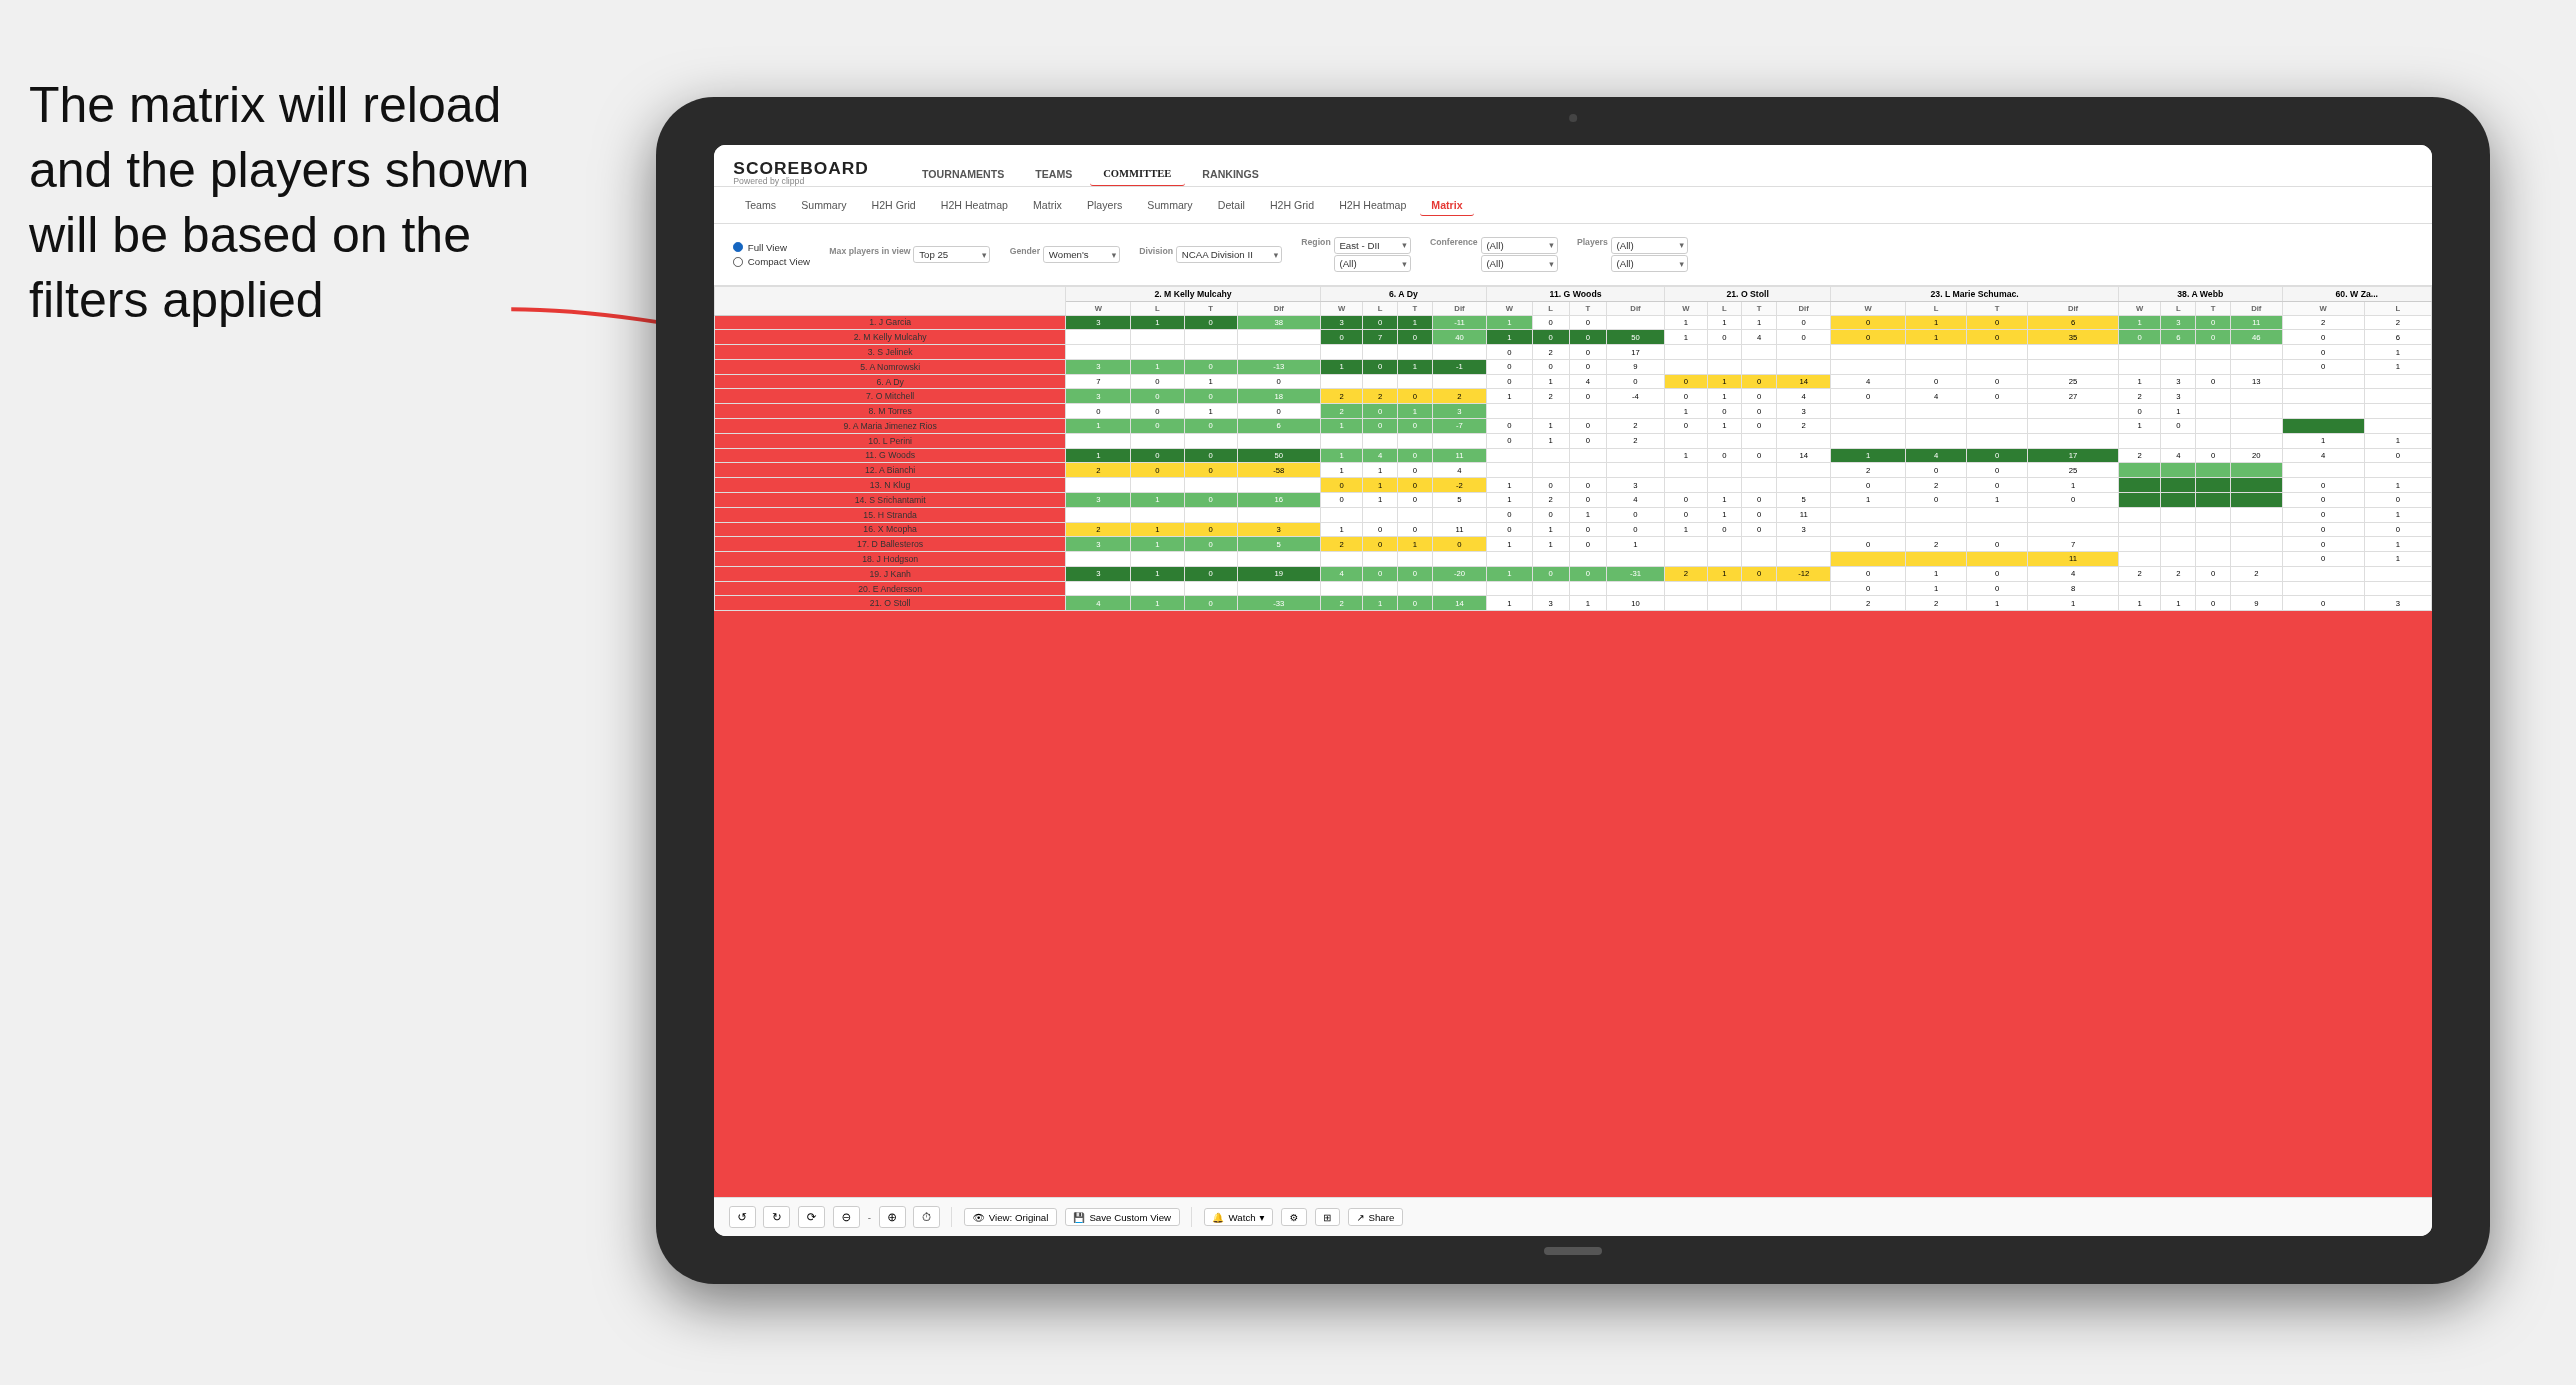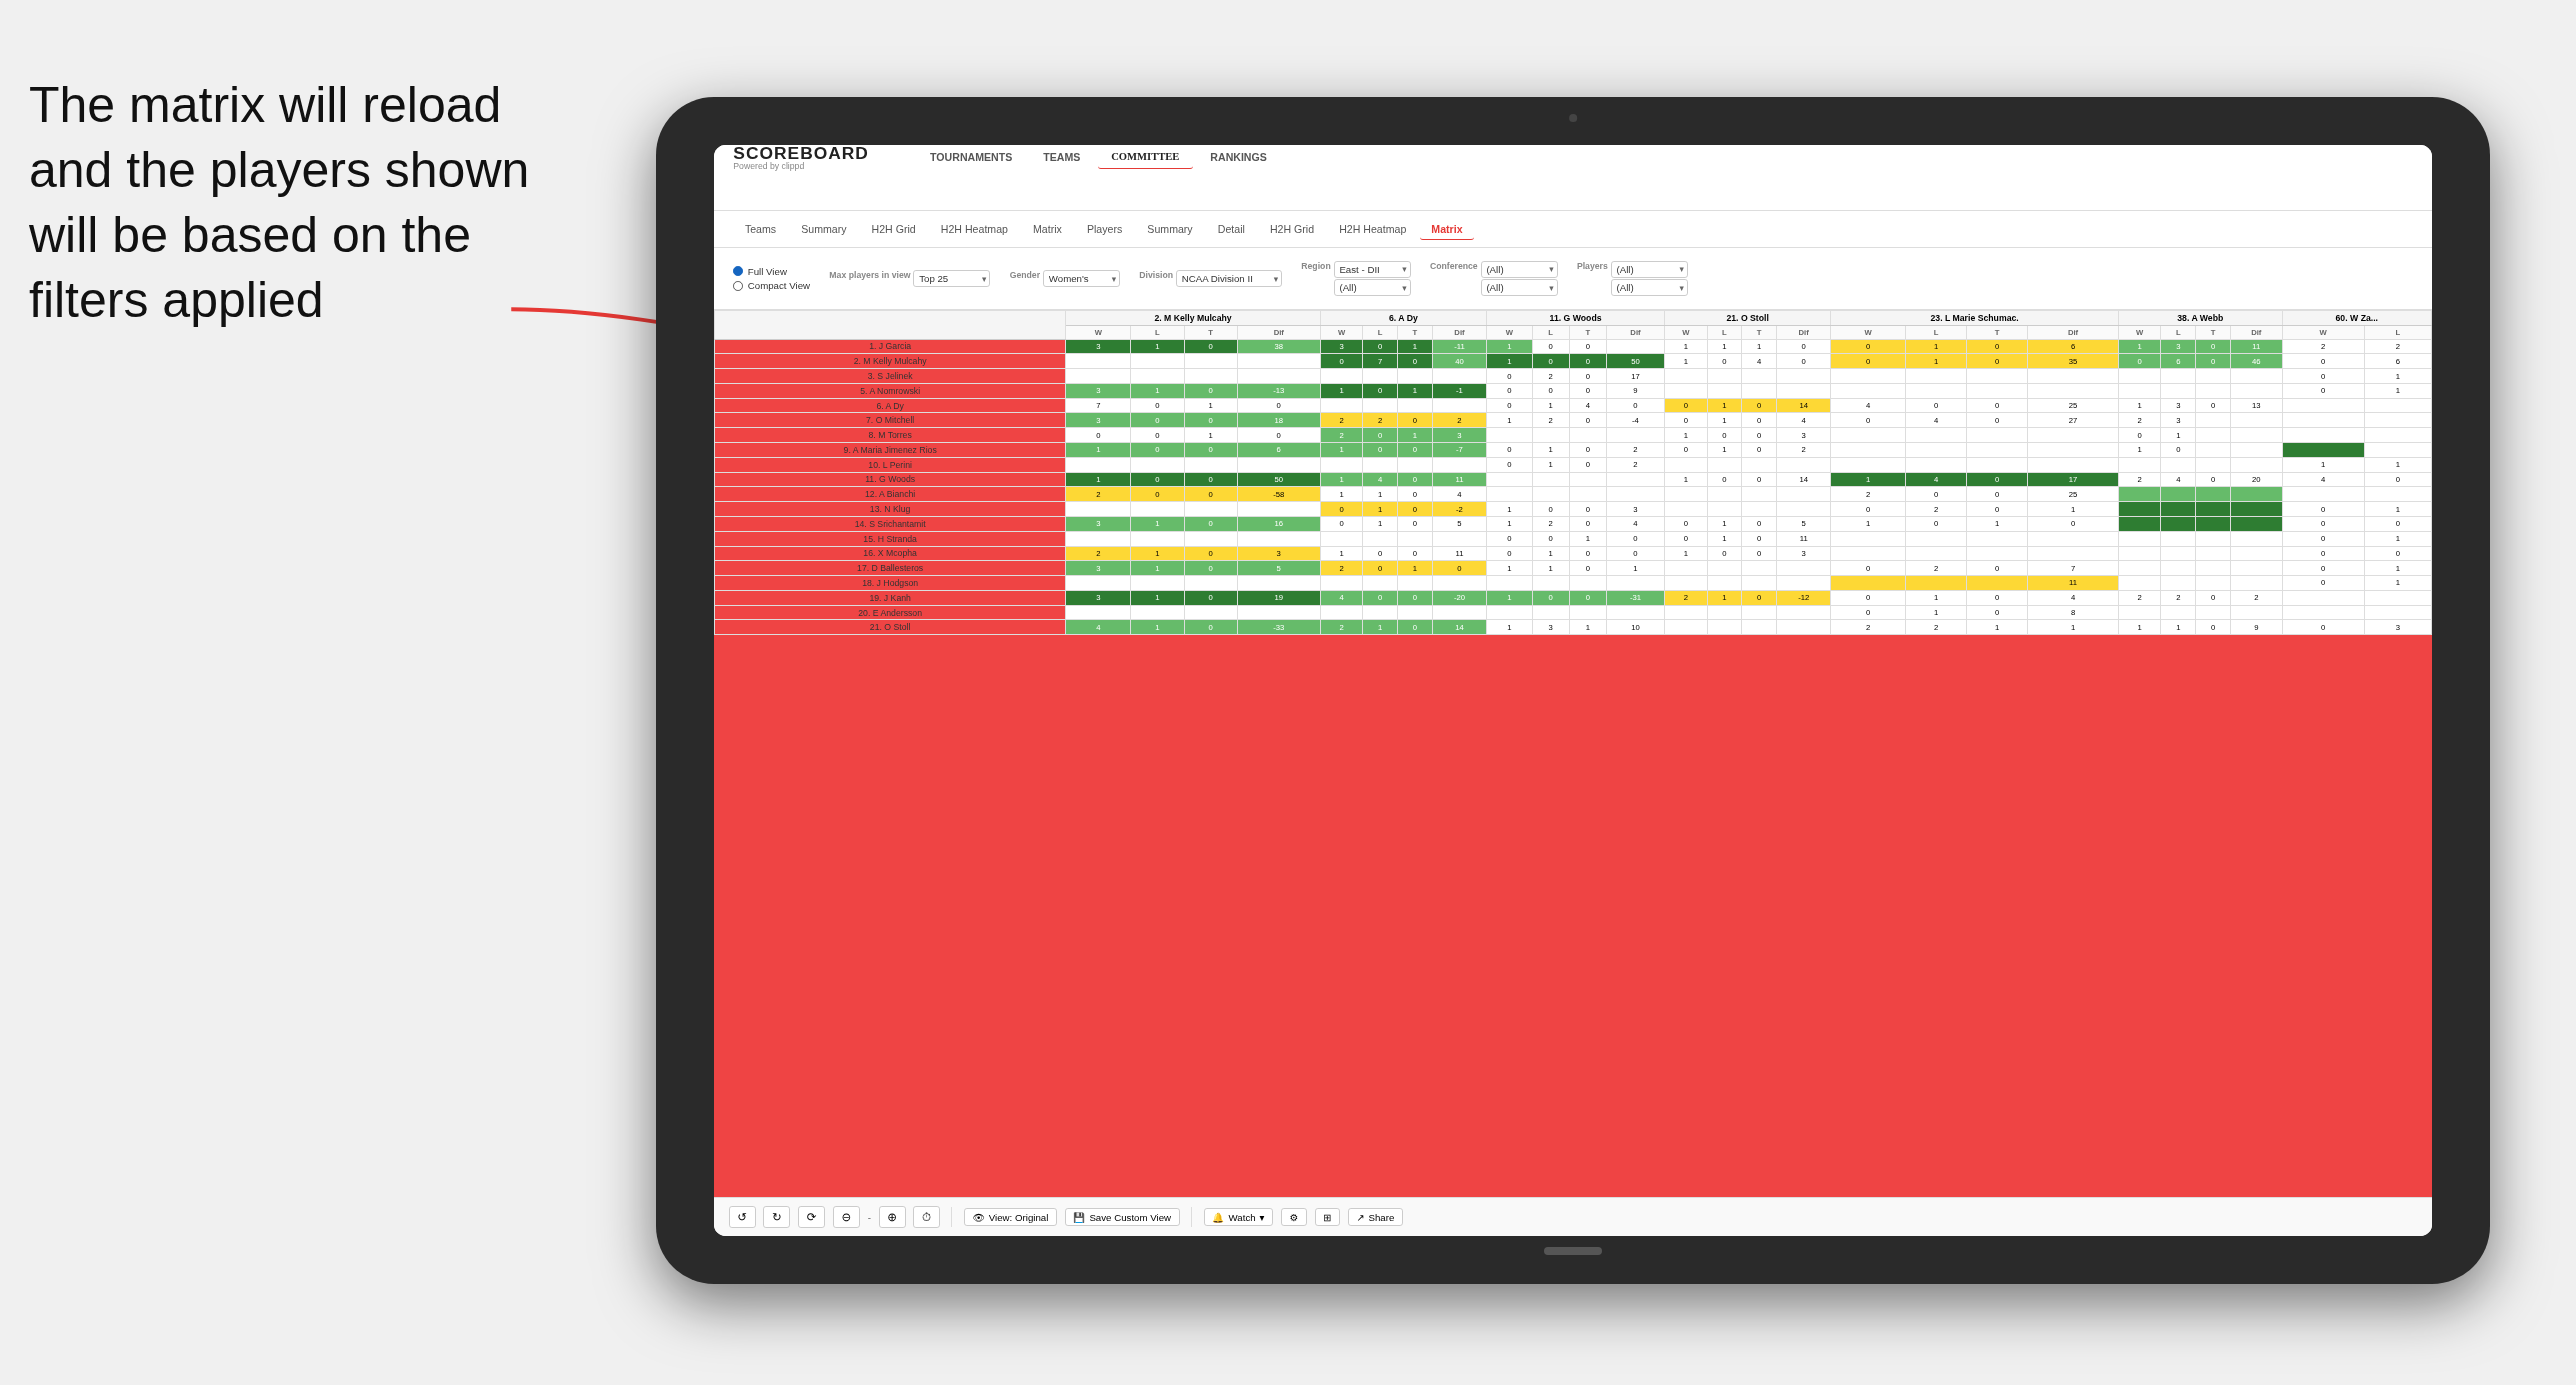--- a/index.html
+++ b/index.html
@@ -46,26 +46,26 @@
       background: #fff;
       border-radius: 11.6px;
       overflow: hidden;
       display: flex;
       flex-direction: column;
     }
 
     
     .nav-bar {
       display: flex;
-      align-items: flex-start;
+      align-items: flex-end;
       padding: 0 19.3px;
-      height: 66px;
+      height: 42px;
       background: #fff;
       border-bottom: 1px solid #ddd;
-      gap: 38px;
+      gap: 30px;
     }
 
     .logo-area {
       display: flex;
       flex-direction: column;
       line-height: 1;
     }
 
     .logo-title {
       font-size: 17.4px;

